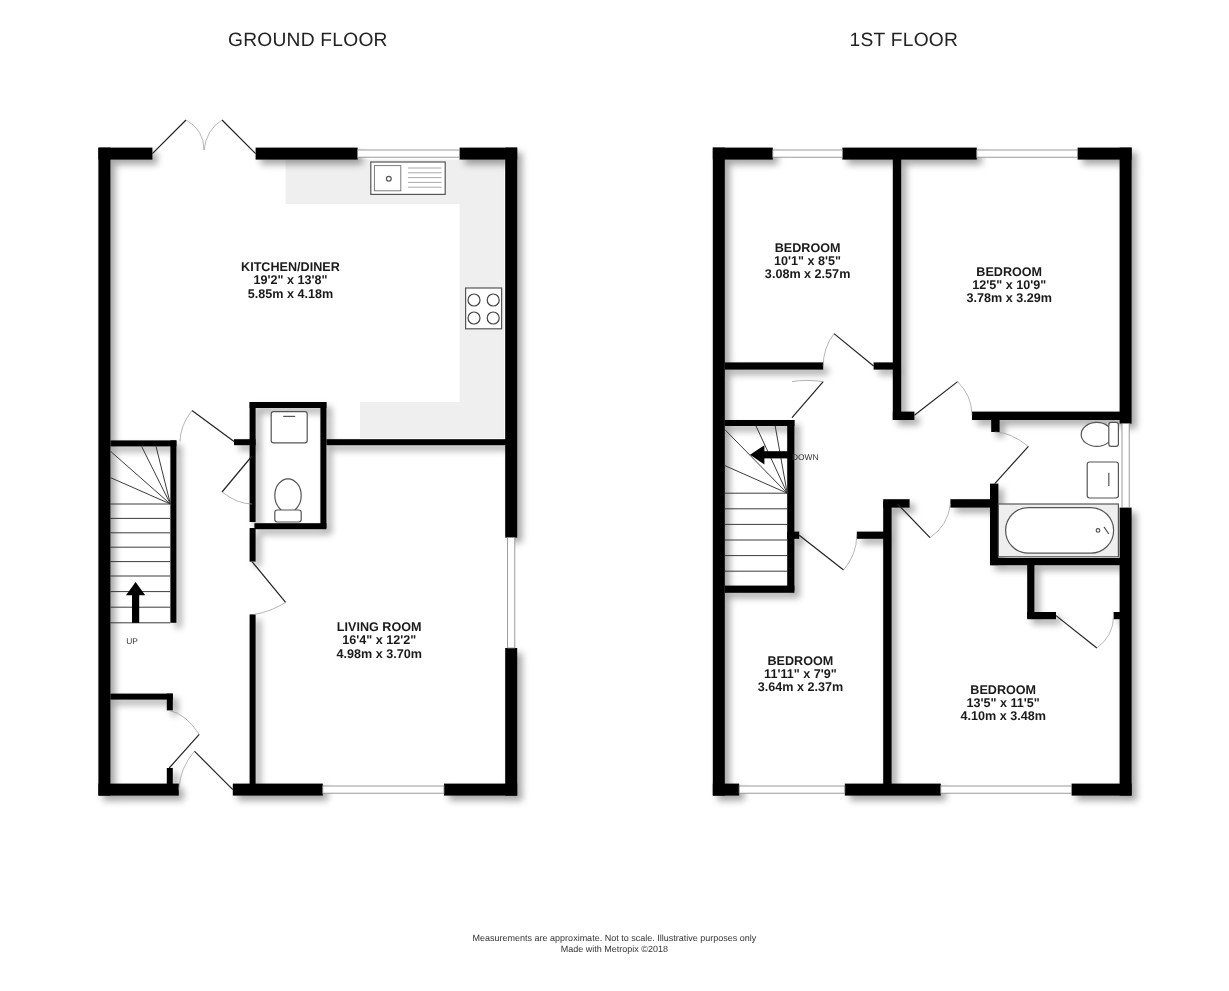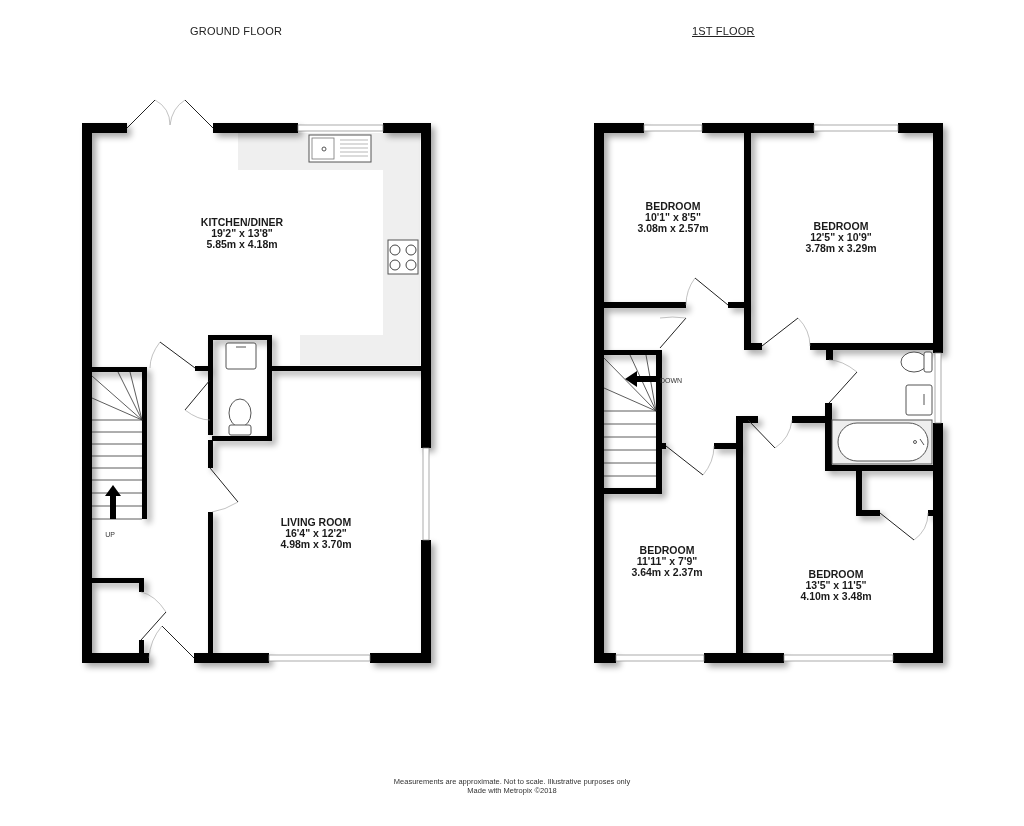--- a/index.html
+++ b/index.html
@@ -1,28 +1,28 @@
 <!DOCTYPE html>
 <html><head>
 <meta charset="utf-8">
 <style>
   html, body { margin:0; padding:0; background:#ffffff; }
   body { width:1024px; height:826px; position:relative; overflow:hidden; font-family:"Liberation Sans", sans-serif; }
-  .floor-title { position:absolute; font-size:11px; color:#222; letter-spacing:0.2px; }
+  .floor-title { position:absolute; font-size:16px; color:#222; letter-spacing:0.2px; }
   svg { position:absolute; left:0; top:0; }
   .wall { fill:#000; }
   .label { font-family:"Liberation Sans", sans-serif; font-weight:bold; fill:#1a1a1a; text-anchor:middle; }
   .small { font-family:"Liberation Sans", sans-serif; fill:#333; }
   .footer { position:absolute; left:0; width:1024px; text-align:center; font-size:7.5px; color:#333; line-height:9px; }
 </style>
 </head>
 <body>
 
 <div class="floor-title" style="left:190px; top:25px;">GROUND FLOOR</div>
-<div class="floor-title" style="left:692px; top:25px;text-decoration:underline;">1ST FLOOR</div>
+<div class="floor-title" style="left:708px; top:25px;">1ST FLOOR</div>
 
 <svg width="1024" height="826" viewBox="0 0 1024 826">
   <defs>
     <filter id="sh" x="-5%" y="-5%" width="115%" height="115%">
       <feGaussianBlur in="SourceAlpha" stdDeviation="3"></feGaussianBlur>
       <feOffset dx="4" dy="4"></feOffset>
       <feComponentTransfer>
           <feFuncA type="linear" slope="0.35"></feFuncA>
         </feComponentTransfer>
       <feMerge>

